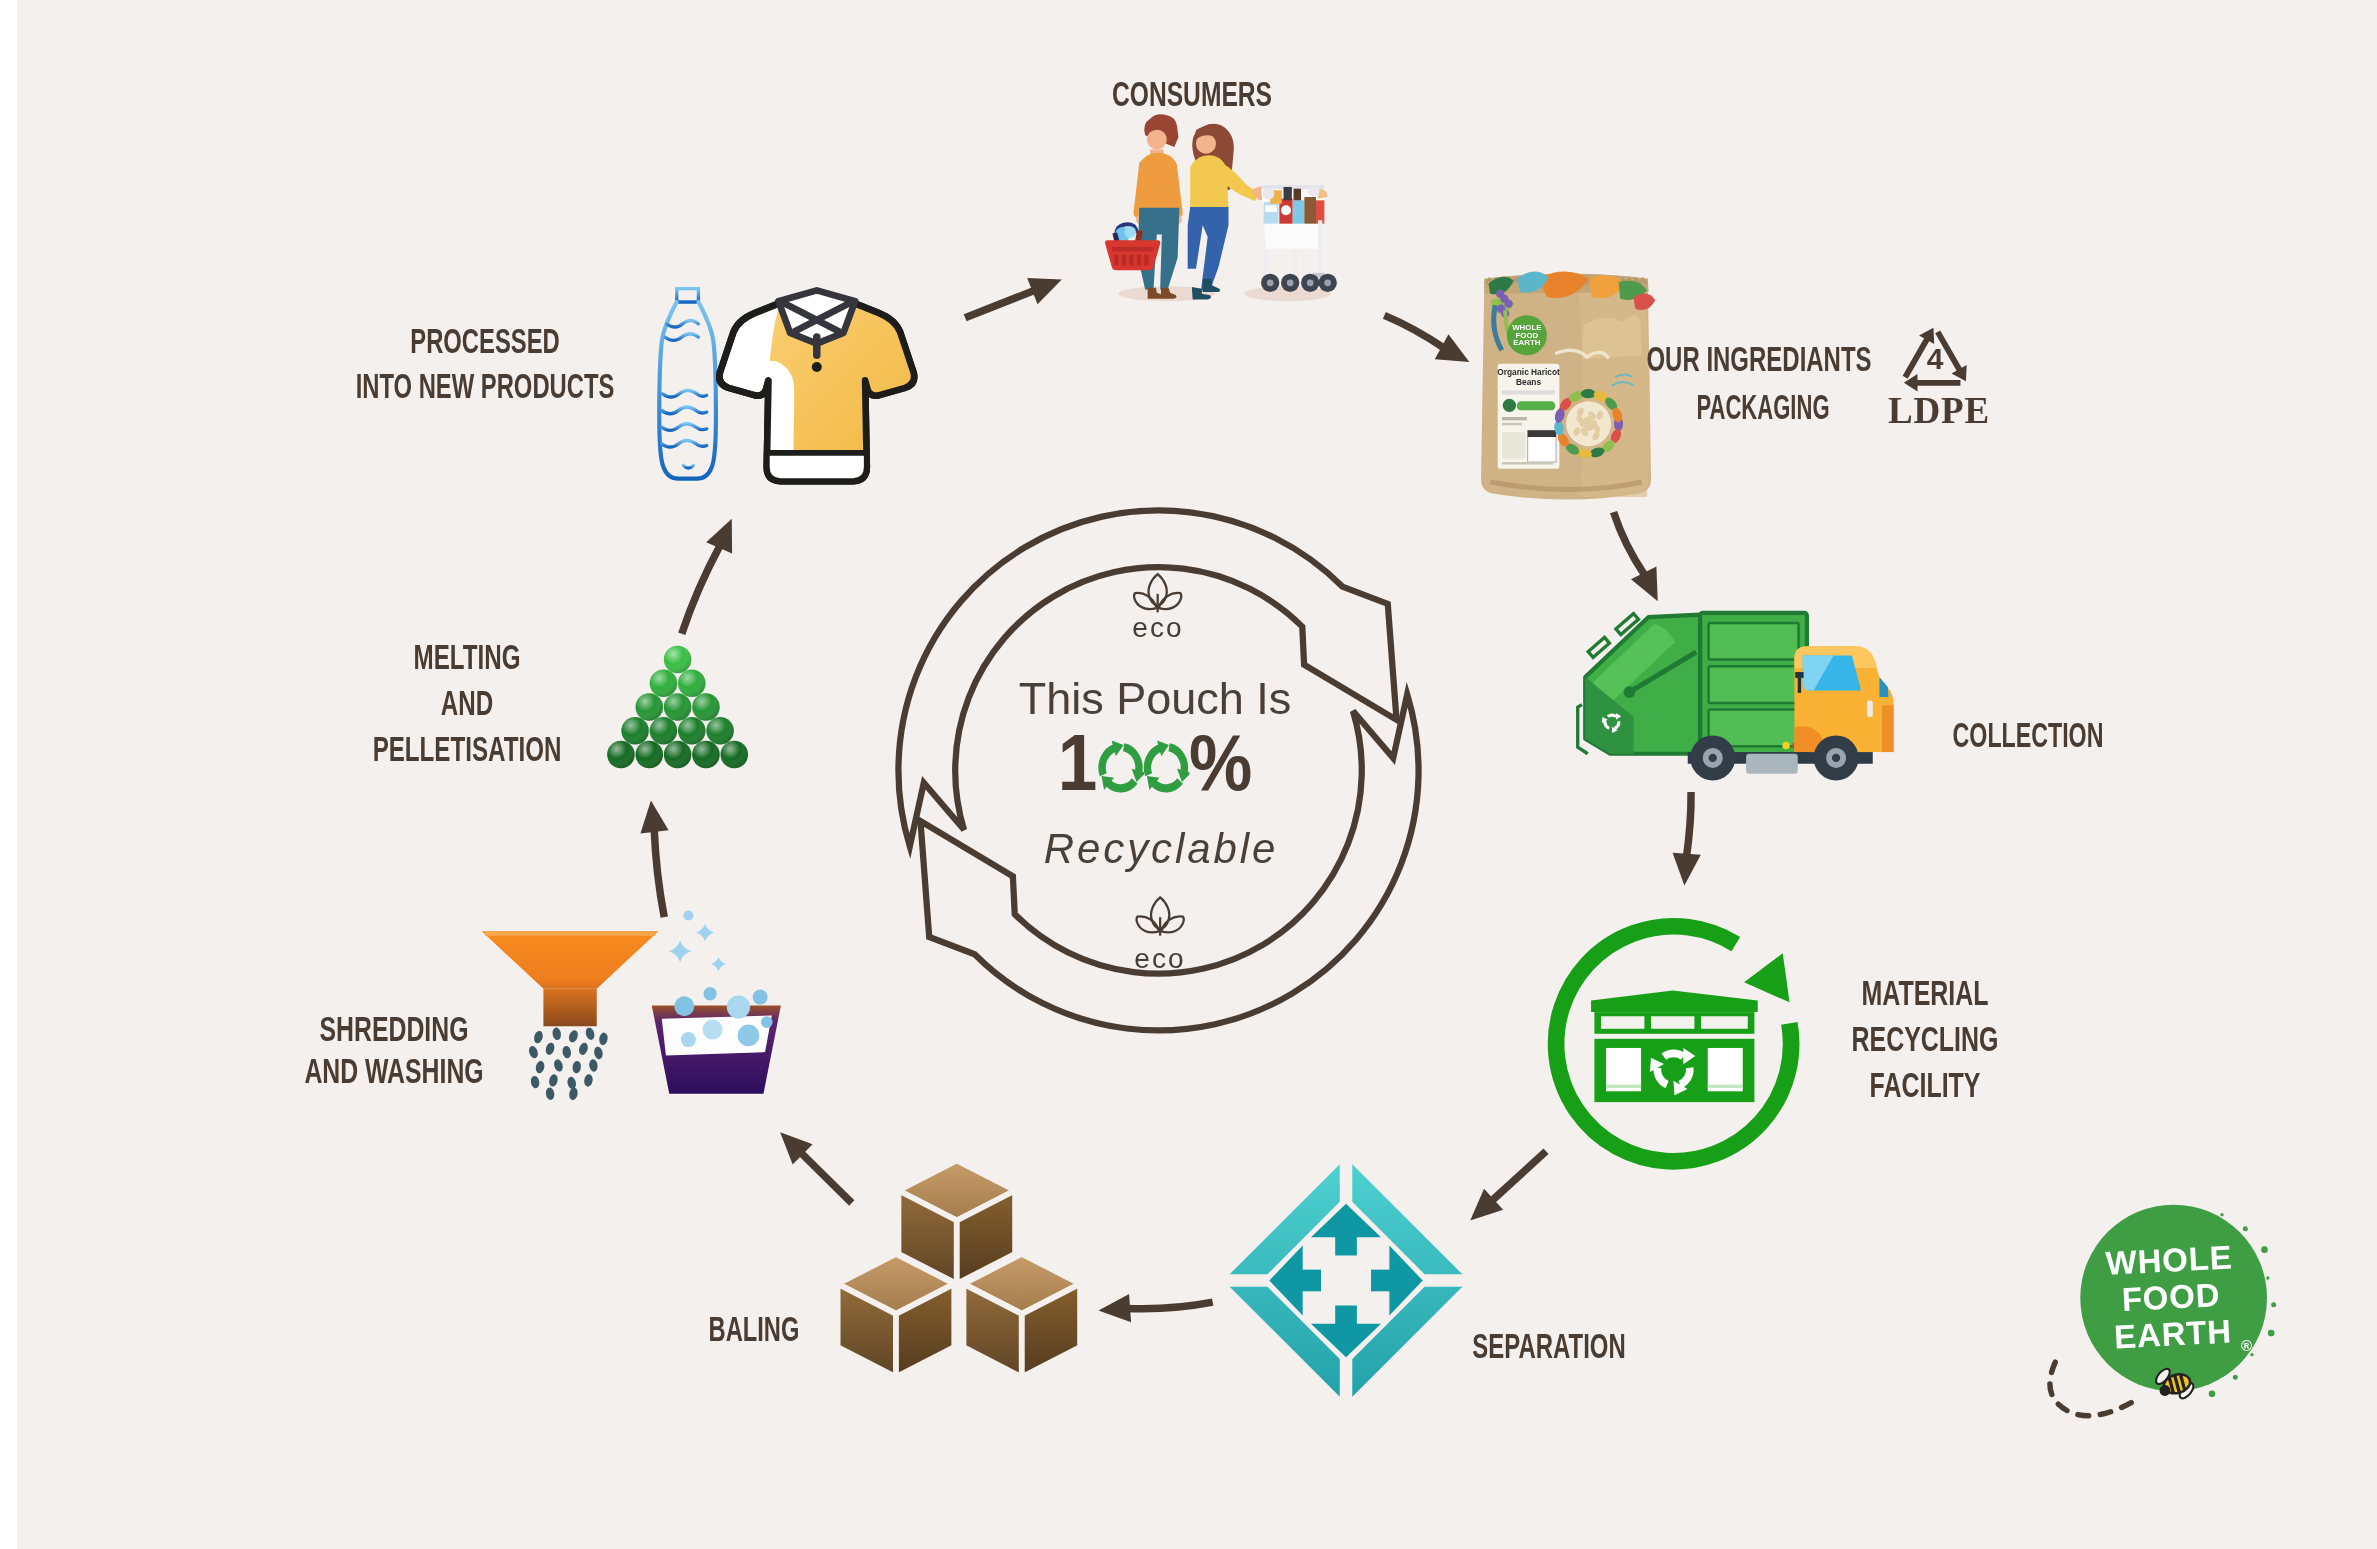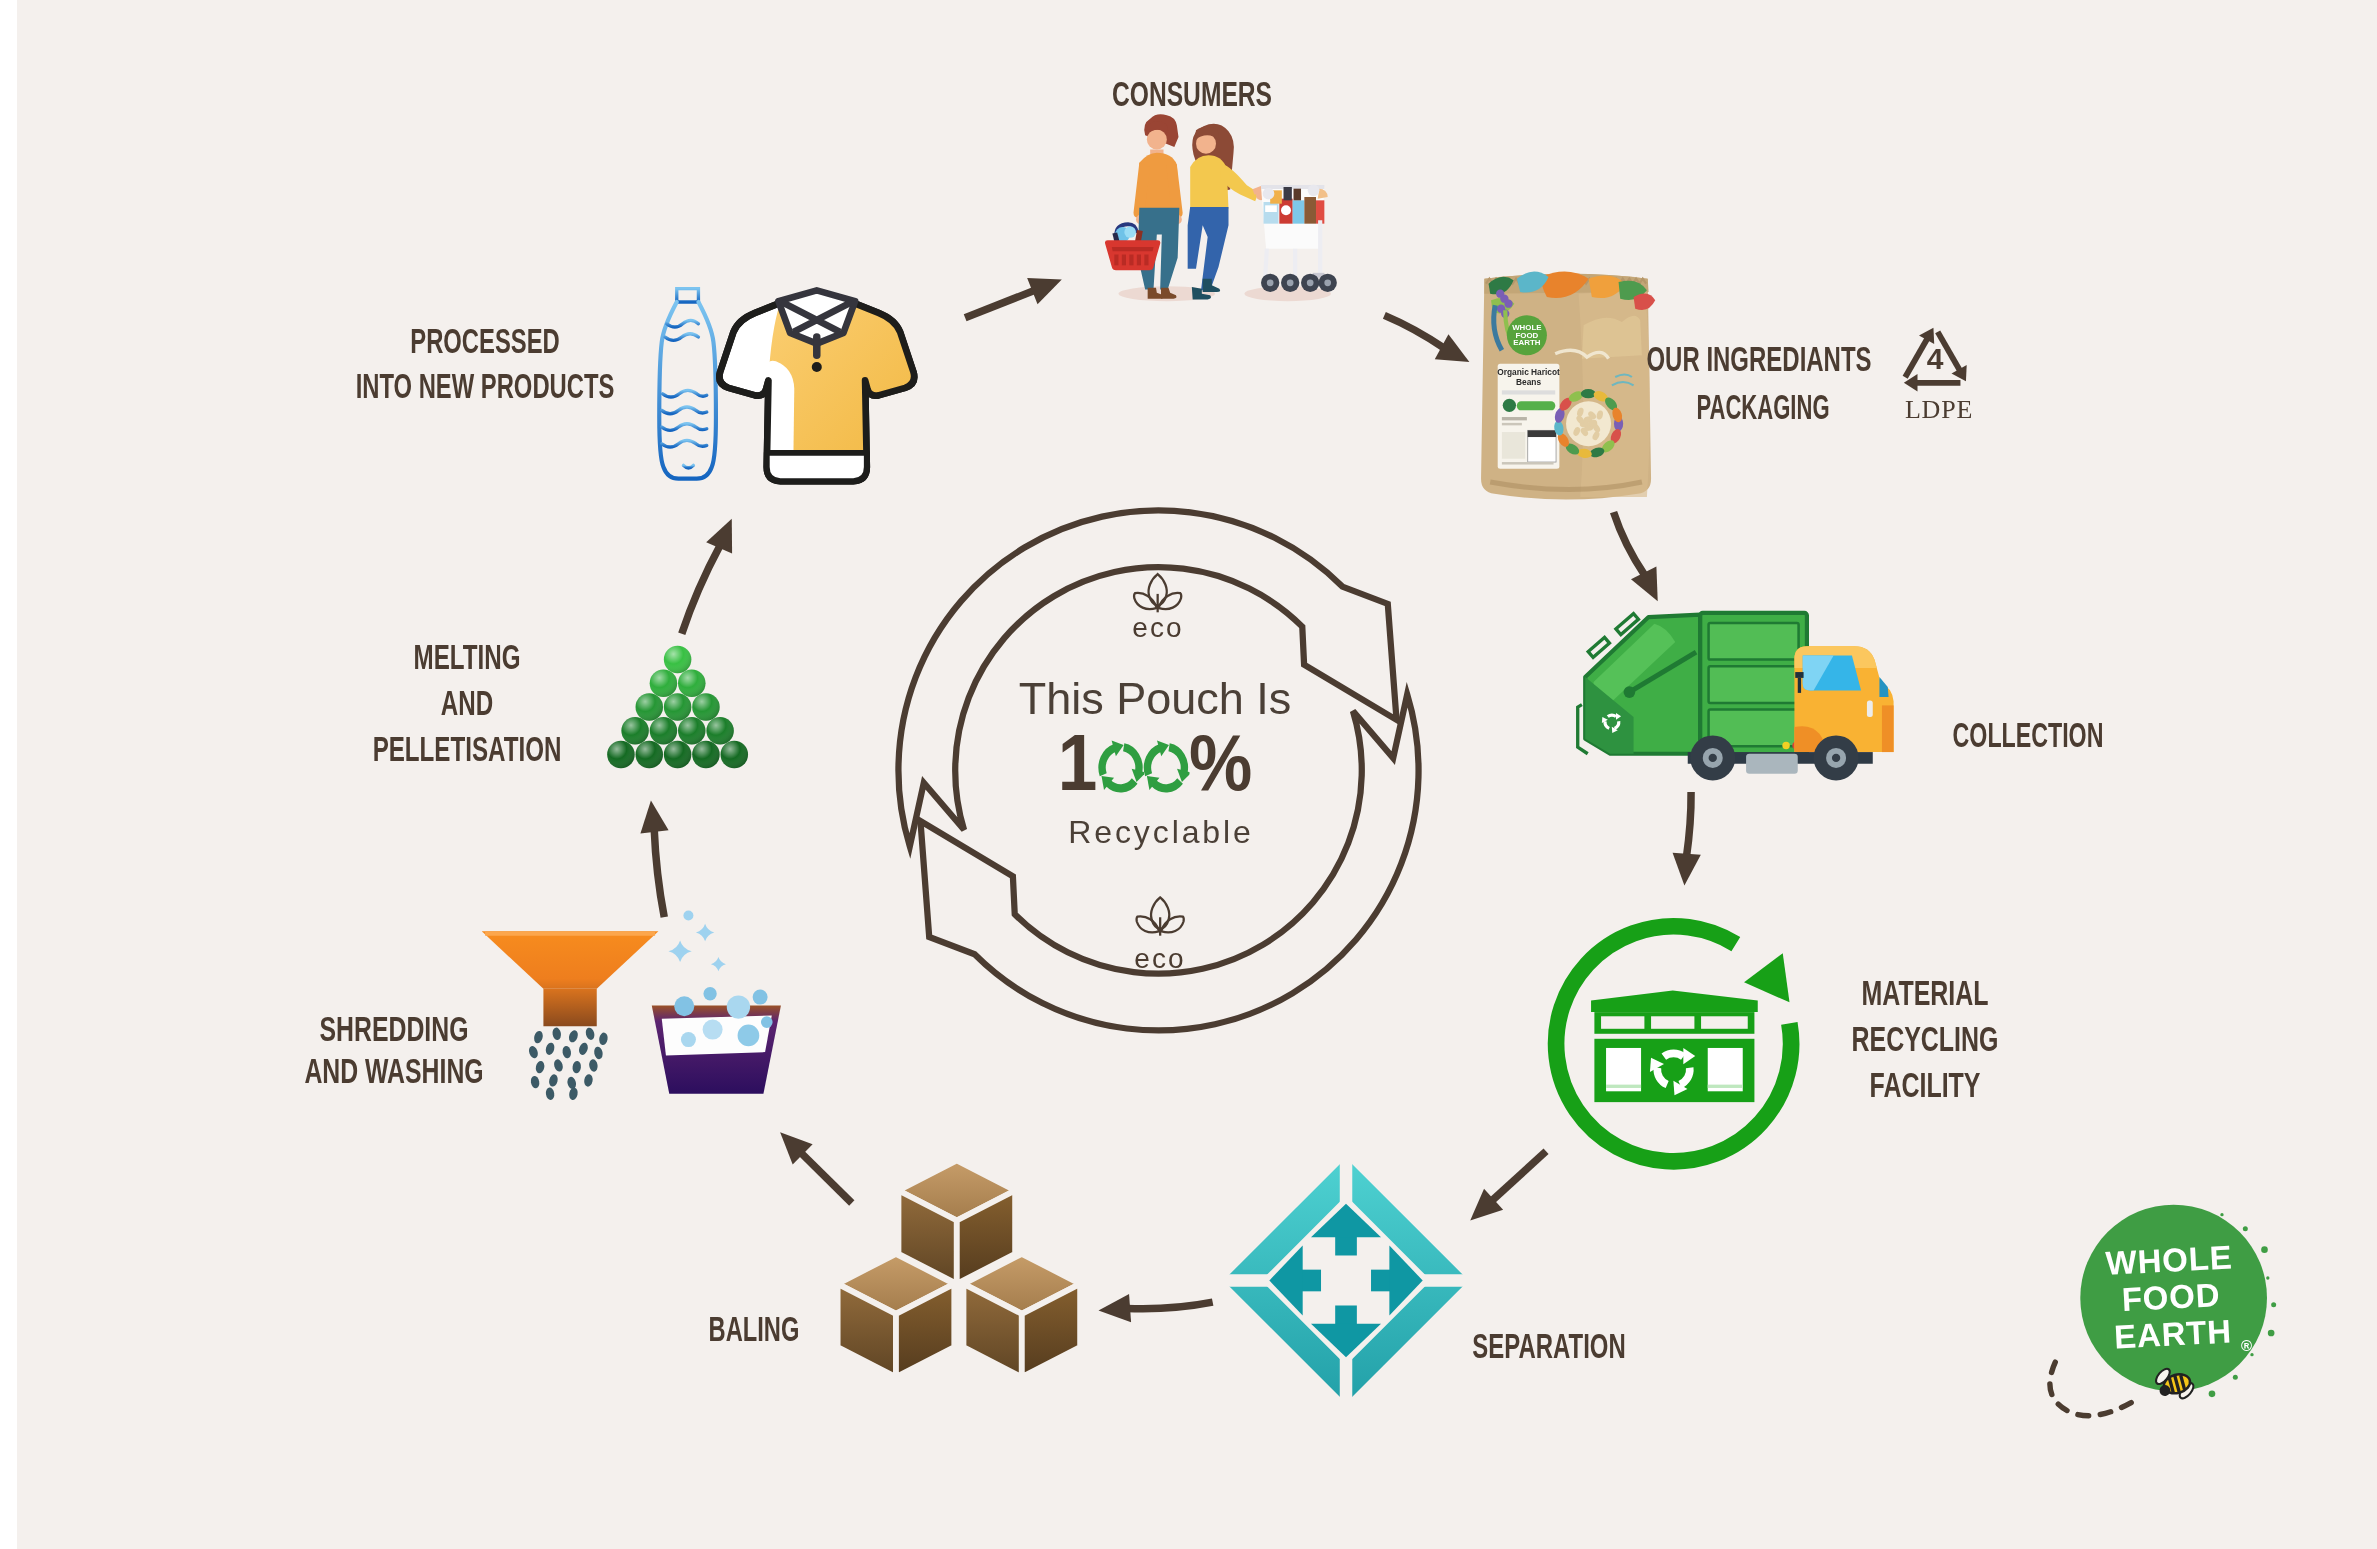--- a/index.html
+++ b/index.html
@@ -531,25 +531,25 @@
       <svg class="zring" width="53" height="67" viewBox="0 0 64 80">
         <path d="M 36.3,20.4 A 25,25 0 0 1 56.4,50.6" stroke="#2f9e41" stroke-width="10" fill="none"></path>
         <polygon points="53.7,62.3 66.6,50.9 47.1,46.4" fill="#2f9e41"></polygon>
         <path d="M 51.2,61.1 A 25,25 0 0 1 15.0,63.3" stroke="#2f9e41" stroke-width="10" fill="none"></path>
         <polygon points="6.2,55.1 9.6,72.0 23.2,57.3" fill="#2f9e41"></polygon>
         <path d="M 8.5,53.6 A 25,25 0 0 1 24.7,21.1" stroke="#2f9e41" stroke-width="10" fill="none"></path>
         <polygon points="36.2,17.6 19.9,12.1 25.7,31.2" fill="#2f9e41"></polygon>
       </svg>
       <span>%</span>
     </div>
-  <div class="ctr" style="left:1161px; top:832px; font-size:32px; letter-spacing:2.9px;">Recyclable</div>
+  <div class="ctr" style="left:1161px; top:849px; font-size:42px; letter-spacing:2.9px;font-style:italic;">Recyclable</div>
   <div class="eco" style="left:1158px; top:612px;">eco</div>
   <div class="eco" style="left:1160px; top:943px;">eco</div>
 
   <div style="position:absolute; left:1935px; top:359px; transform:translate(-50%,-50%); font-weight:bold; font-size:30px; color:#4b3c31;">4</div>
-  <div style="position:absolute; left:1939px; top:410px; transform:translate(-50%,-50%); font-weight:normal; font-size:26px; color:#4b3c31; font-family:'Liberation Serif',serif; letter-spacing:0.8px;">LDPE</div>
+  <div style="position:absolute; left:1939px; top:410px; transform:translate(-50%,-50%); font-weight:bold; font-size:37px; color:#4b3c31; font-family:'Liberation Serif',serif; letter-spacing:0.8px;">LDPE</div>
 
   <div style="position:absolute; left:2171px; top:1297px; transform:translate(-50%,-50%) rotate(-3deg); color:#fff; font-weight:bold; text-align:center; font-size:33px; line-height:37px; letter-spacing:0.8px; white-space:pre;">WHOLE
 FOOD
 EARTH</div>
   <div style="position:absolute; left:2241px; top:1337px; color:#fff; font-size:15px; font-weight:bold;">®</div>
 </div>
 
 
 </body></html>

